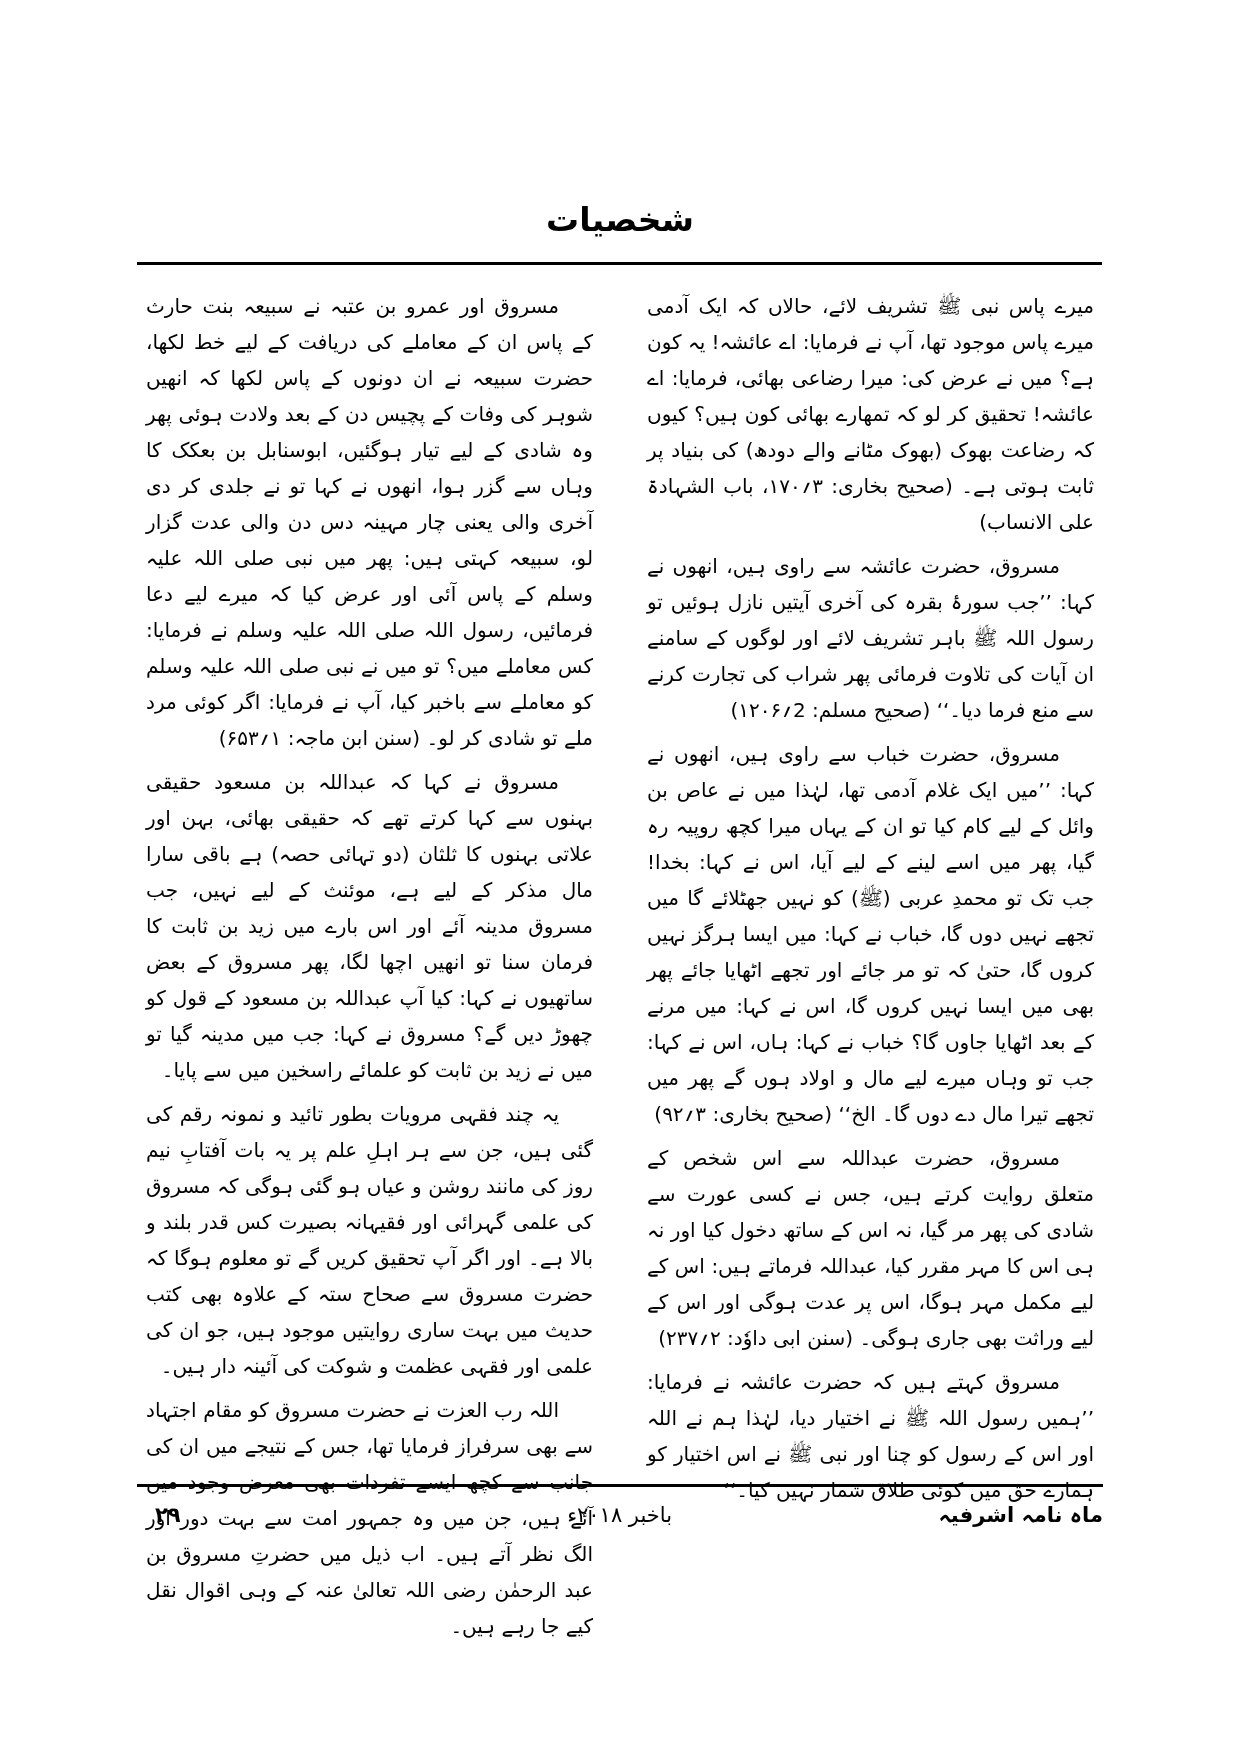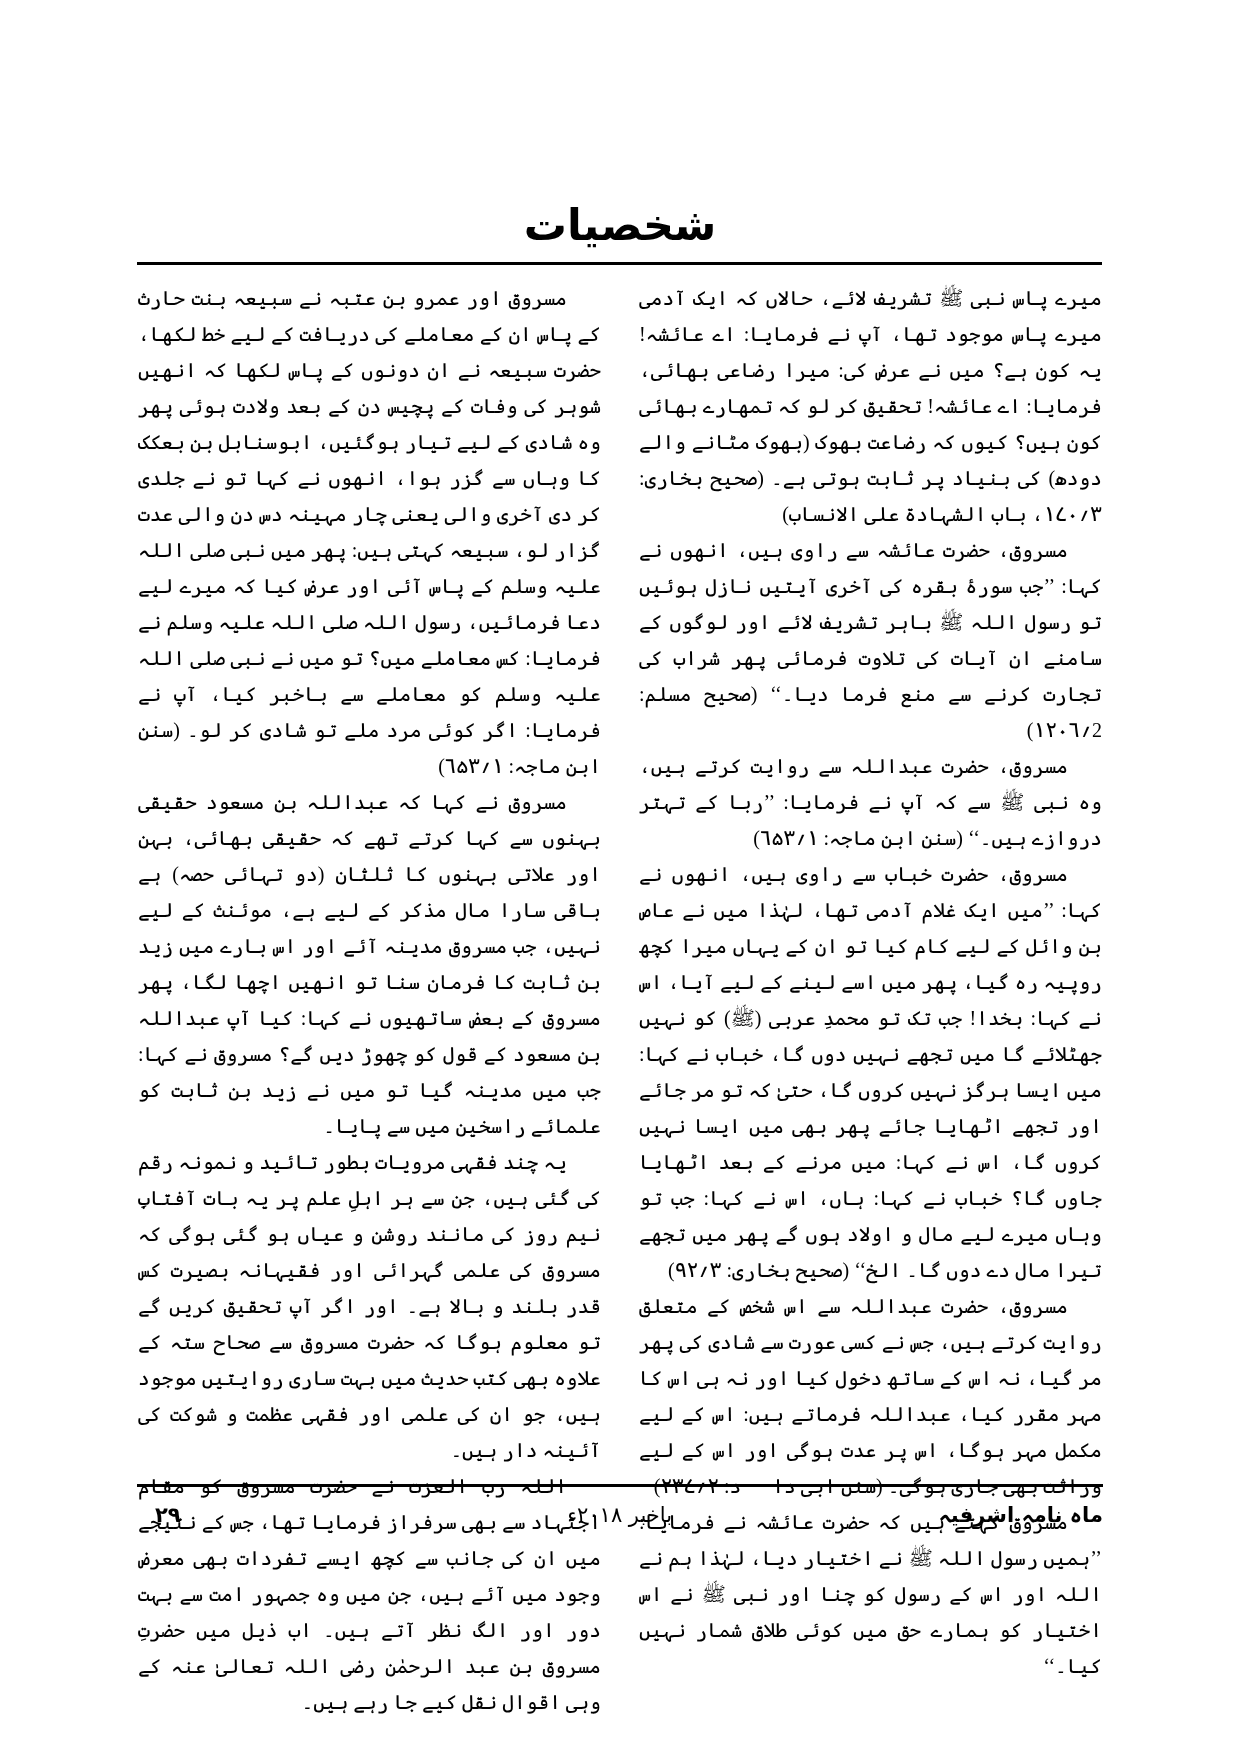--- a/index.html
+++ b/index.html
@@ -9,21 +9,21 @@
     background:#ffffff;
     color:#000;
     font-family:"DejaVu Sans", sans-serif;
     overflow:hidden;
   }
   .section-title{
     position:absolute;
     top:200px;left:0;right:0;
     margin:0;
     text-align:center;
-    font-size:43px;
+    font-size:33px;
     font-weight:bold;
     letter-spacing:1px;
   }
   .header-rule{
     position:absolute;
     top:262px;
     right:138px;
     width:965px;
     border-top:3px solid #000;
   }
@@ -37,23 +37,22 @@
     gap:38px;
   }
   .col{
     width:463px;
     direction:rtl;
     text-align:justify;
     font-size:20px;
     line-height:36px;
   }
   .para{
-    margin:0;
+    margin:8px;
     text-indent:34px;
-    font-family:Liberation Serif, serif;
   }
   .para.no-indent{text-indent:0;}
   .ref-line{
     direction:rtl;
     text-align:left;
     margin:0;
   }
   .footer{
     position:absolute;
     top:1484px;
@@ -77,21 +76,20 @@
 <div class="page">
 
   <h1 class="section-title">شخصیات</h1>
   <div class="header-rule"></div>
 
   <div class="columns">
 
     <div class="col">
       <p class="para no-indent">میرے پاس نبی ﷺ تشریف لائے، حالاں کہ ایک آدمی میرے پاس موجود تھا، آپ نے فرمایا: اے عائشہ! یہ کون ہے؟ میں نے عرض کی: میرا رضاعی بھائی، فرمایا: اے عائشہ! تحقیق کر لو کہ تمھارے بھائی کون ہیں؟ کیوں کہ رضاعت بھوک (بھوک مٹانے والے دودھ) کی بنیاد پر ثابت ہوتی ہے۔ (صحیح بخاری: ۳؍۱۷۰، باب الشہادۃ علی الانساب)</p>
       <p class="para">مسروق، حضرت عائشہ سے راوی ہیں، انھوں نے کہا: ’’جب سورۂ بقرہ کی آخری آیتیں نازل ہوئیں تو رسول اللہ ﷺ باہر تشریف لائے اور لوگوں کے سامنے ان آیات کی تلاوت فرمائی پھر شراب کی تجارت کرنے سے منع فرما دیا۔‘‘ (صحیح مسلم: 2؍۱۲۰۶)</p>
-      <p class="para">مسروق، حضرت عبداللہ سے روایت کرتے ہیں، وہ نبی ﷺ سے کہ آپ نے فرمایا: ’’ربا کے تہتر دروازے ہیں۔‘‘ (سنن ابن ماجہ: ۱؍۶۵۳)</p>
       <p class="para">مسروق، حضرت خباب سے راوی ہیں، انھوں نے کہا: ’’میں ایک غلام آدمی تھا، لہٰذا میں نے عاص بن وائل کے لیے کام کیا تو ان کے یہاں میرا کچھ روپیہ رہ گیا، پھر میں اسے لینے کے لیے آیا، اس نے کہا: بخدا! جب تک تو محمدِ عربی (ﷺ) کو نہیں جھٹلائے گا میں تجھے نہیں دوں گا، خباب نے کہا: میں ایسا ہرگز نہیں کروں گا، حتیٰ کہ تو مر جائے اور تجھے اٹھایا جائے پھر بھی میں ایسا نہیں کروں گا، اس نے کہا: میں مرنے کے بعد اٹھایا جاوں گا؟ خباب نے کہا: ہاں، اس نے کہا: جب تو وہاں میرے لیے مال و اولاد ہوں گے پھر میں تجھے تیرا مال دے دوں گا۔ الخ‘‘ (صحیح بخاری: ۳؍۹۲)</p>
       <p class="para">مسروق، حضرت عبداللہ سے اس شخص کے متعلق روایت کرتے ہیں، جس نے کسی عورت سے شادی کی پھر مر گیا، نہ اس کے ساتھ دخول کیا اور نہ ہی اس کا مہر مقرر کیا، عبداللہ فرماتے ہیں: اس کے لیے مکمل مہر ہوگا، اس پر عدت ہوگی اور اس کے لیے وراثت بھی جاری ہوگی۔ (سنن ابی داوٗد: ۲؍۲۳۷)</p>
       <p class="para">مسروق کہتے ہیں کہ حضرت عائشہ نے فرمایا: ’’ہمیں رسول اللہ ﷺ نے اختیار دیا، لہٰذا ہم نے اللہ اور اس کے رسول کو چنا اور نبی ﷺ نے اس اختیار کو ہمارے حق میں کوئی طلاق شمار نہیں کیا۔‘‘</p>
 
     </div>
 
     <div class="col">
       <p class="para">مسروق اور عمرو بن عتبہ نے سبیعہ بنت حارث کے پاس ان کے معاملے کی دریافت کے لیے خط لکھا، حضرت سبیعہ نے ان دونوں کے پاس لکھا کہ انھیں شوہر کی وفات کے پچیس دن کے بعد ولادت ہوئی پھر وہ شادی کے لیے تیار ہوگئیں، ابوسنابل بن بعکک کا وہاں سے گزر ہوا، انھوں نے کہا تو نے جلدی کر دی آخری والی یعنی چار مہینہ دس دن والی عدت گزار لو، سبیعہ کہتی ہیں: پھر میں نبی صلی اللہ علیہ وسلم کے پاس آئی اور عرض کیا کہ میرے لیے دعا فرمائیں، رسول اللہ صلی اللہ علیہ وسلم نے فرمایا: کس معاملے میں؟ تو میں نے نبی صلی اللہ علیہ وسلم کو معاملے سے باخبر کیا، آپ نے فرمایا: اگر کوئی مرد ملے تو شادی کر لو۔ (سنن ابن ماجہ: ۱؍۶۵۳)</p>
       <p class="para">مسروق نے کہا کہ عبداللہ بن مسعود حقیقی بہنوں سے کہا کرتے تھے کہ حقیقی بھائی، بہن اور علاتی بہنوں کا ثلثان (دو تہائی حصہ) ہے باقی سارا مال مذکر کے لیے ہے، موئنث کے لیے نہیں، جب مسروق مدینہ آئے اور اس بارے میں زید بن ثابت کا فرمان سنا تو انھیں اچھا لگا، پھر مسروق کے بعض ساتھیوں نے کہا: کیا آپ عبداللہ بن مسعود کے قول کو چھوڑ دیں گے؟ مسروق نے کہا: جب میں مدینہ گیا تو میں نے زید بن ثابت کو علمائے راسخین میں سے پایا۔</p>
       <p class="para">یہ چند فقہی مرویات بطور تائید و نمونہ رقم کی گئی ہیں، جن سے ہر اہلِ علم پر یہ بات آفتابِ نیم روز کی مانند روشن و عیاں ہو گئی ہوگی کہ مسروق کی علمی گہرائی اور فقیہانہ بصیرت کس قدر بلند و بالا ہے۔ اور اگر آپ تحقیق کریں گے تو معلوم ہوگا کہ حضرت مسروق سے صحاح ستہ کے علاوہ بھی کتب حدیث میں بہت ساری روایتیں موجود ہیں، جو ان کی علمی اور فقہی عظمت و شوکت کی آئینہ دار ہیں۔</p>

